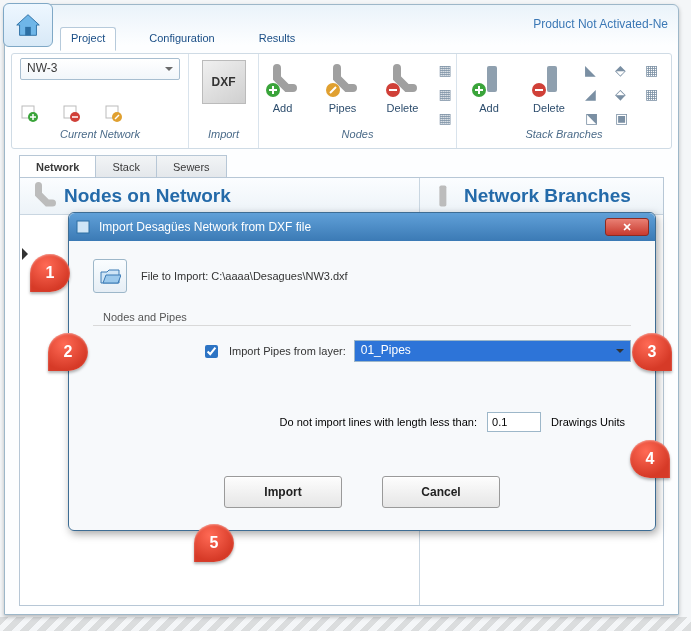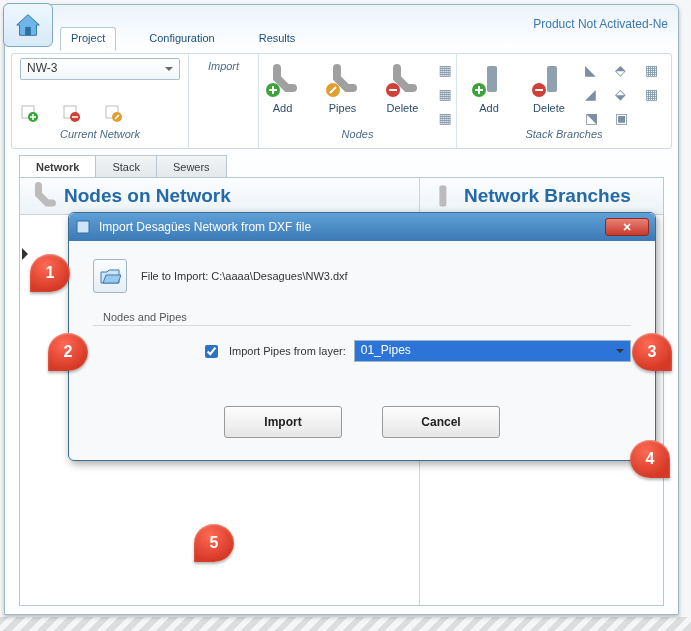--- a/index.html
+++ b/index.html
@@ -281,20 +281,25 @@
                 <circle cx="13" cy="13" r="5" fill="#e0a030"></circle>
                 <path d="M11 15l4-4" stroke="#fff" stroke-width="1.5"></path>
               </svg>
           </span>
         </div>
       </div>
       <div class="title">Current Network</div>
     </div>
 
     <div class="ribbon-group" style="width:78px">
+      <div class="body" style="justify-content:center;">
+        <div class="big-btn">
+          <div class="dxf-ico">DXF</div>
+        </div>
+      </div>
       <div class="title">Import</div>
     </div>
 
     <div class="ribbon-group" style="width:198px">
       <div class="body">
         <div class="big-btn">
           <div class="ico">
             <svg width="40" height="40">
                 <path d="M14 8v10l10 10h6" stroke="#a0a0a0" stroke-width="8" fill="none" stroke-linecap="round"></path>
                 <circle cx="10" cy="30" r="7" class="badge-add"></circle>
@@ -426,20 +431,25 @@
     <div class="group-lbl">Nodes and Pipes</div>
     <div class="group-rule" data="" -interactable="false"></div>
 
 
     <div class="opt-row" style="margin-left:108px">
       <input type="checkbox" checked="" style="">
       <span class="text">Import Pipes from layer:</span>
       <div class="layer-combo sel">01_Pipes</div>
     </div>
 
+    <div class="len-row">
+      <span>Do not import lines with length less than:</span>
+      <input class="len-input" value="0.1" style="">
+      <span>Drawings Units</span>
+    </div>
 
     <div class="btn-row">
       <div class="dlg-btn">Import</div>
       <div class="dlg-btn">Cancel</div>
     </div>
   </div>
 </div>
 
 <div class="callout c1">1</div>
 <div class="callout c2">2</div>

